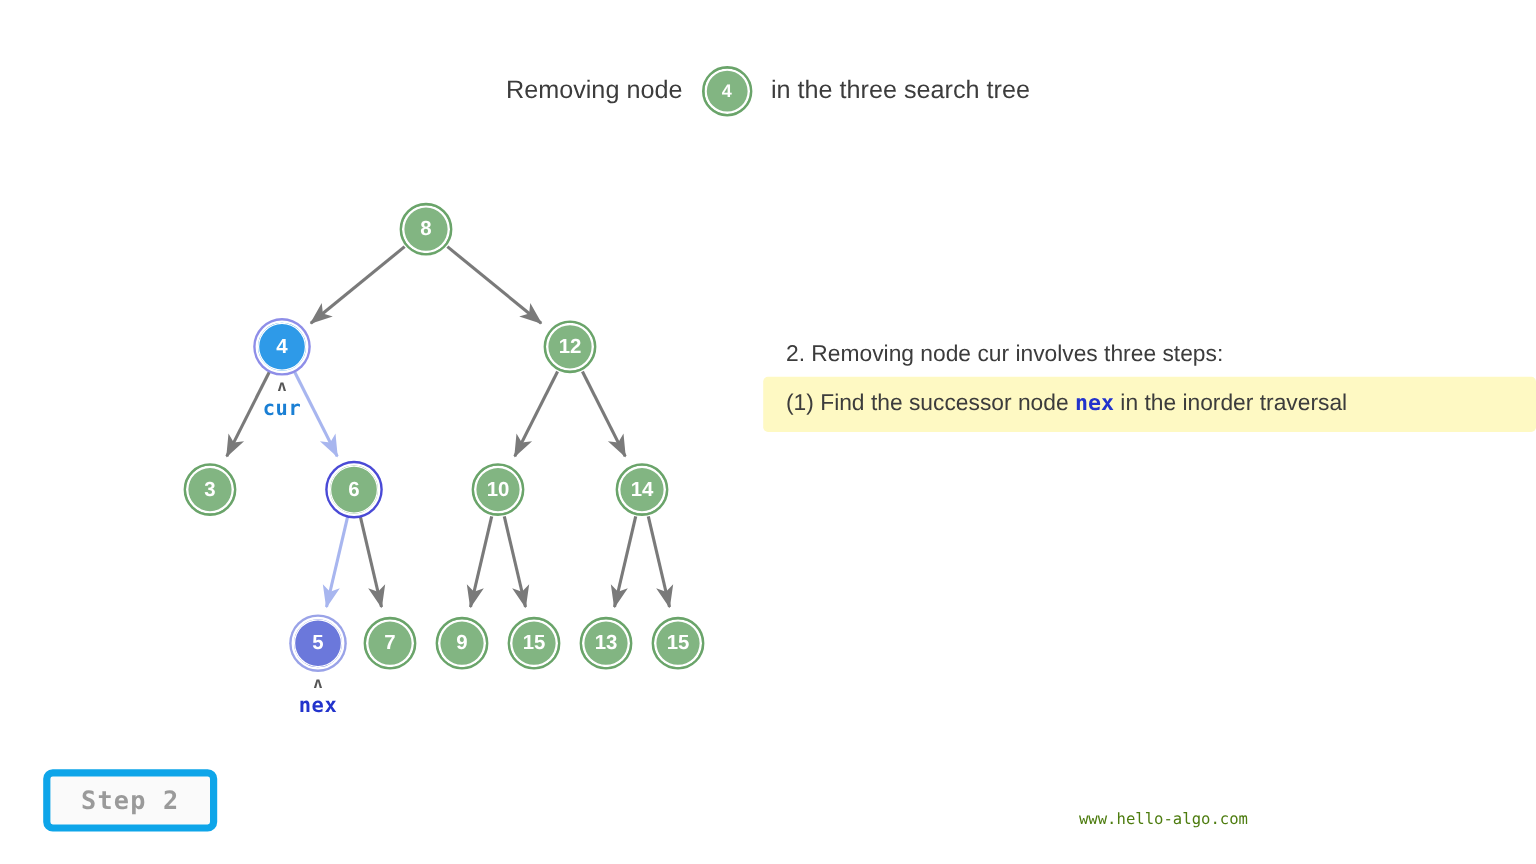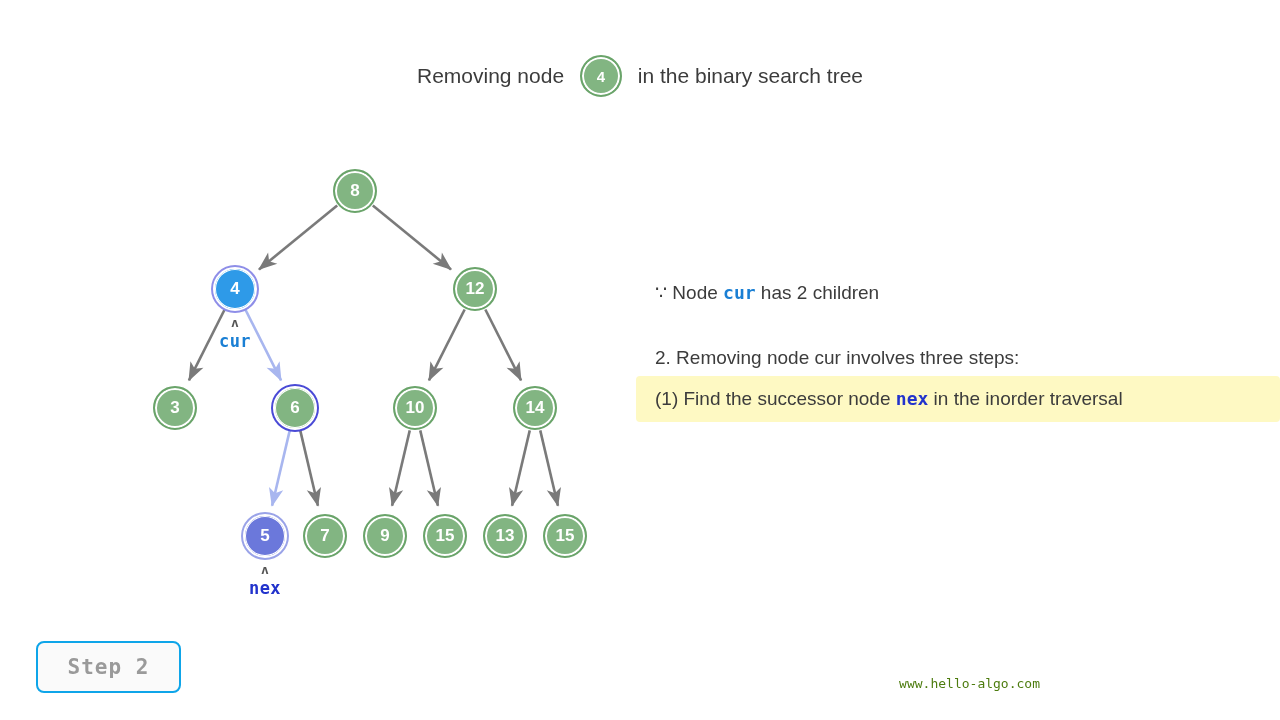--- a/index.html
+++ b/index.html
@@ -71,40 +71,40 @@
   .pline.hl{
     background:#fef9c3;border-radius:4px;
     padding:8px 0 8px 19px;margin-top:3px;width:644px;box-sizing:border-box;
   }
   .kw-cur{color:#1a7fd4;font-weight:700;font-family:"DejaVu Sans Mono",monospace;font-size:18px;}
   .kw-nex{color:#2233cc;font-weight:700;font-family:"DejaVu Sans Mono",monospace;font-size:18px;}
 
   
   #step-badge{
     position:absolute;left:36px;top:641px;width:145px;height:52px;
-    border:2px solid #0ea5e9;border-radius:8px;background:#fafafa;
+    border:6px solid #0ea5e9;border-radius:8px;background:#fafafa;
     display:flex;align-items:center;justify-content:center;
     font-family:"DejaVu Sans Mono",monospace;font-size:21px;font-weight:700;
     color:#9a9a9a;letter-spacing:1px;box-sizing:border-box;
   }
   
   #watermark{
     position:absolute;right:18px;top:676px;
     font-family:"DejaVu Sans Mono",monospace;font-size:13px;color:#4d7c0f;
   }
 </style>
 </head>
 <body>
 
 <div id="stage">
 
   <div class="title-row">
     <span>Removing node </span>
     <span class="title-badge">4</span>
-    <span> in the binary search tree</span>
+    <span> in the three search tree</span>
   </div>
 
   <div id="tree">
     <svg id="edges" width="660" height="720" style="position:absolute;left:0;top:0;">
       <defs>
         <marker id="ah-gray" markerWidth="9" markerHeight="9" refX="7.2" refY="3.2" orient="auto" markerUnits="strokeWidth">
           <path d="M0.4,0.4 L7.6,3.2 L0.4,6 L2.2,3.2 Z" fill="#7a7a7a"></path>
         </marker>
         <marker id="ah-blue" markerWidth="9" markerHeight="9" refX="7.2" refY="3.2" orient="auto" markerUnits="strokeWidth">
           <path d="M0.4,0.4 L7.6,3.2 L0.4,6 L2.2,3.2 Z" fill="#a8b6ef"></path>
@@ -146,21 +146,20 @@
       <span class="ptr-label">cur</span>
     </div>
     <div class="ptr nex-ptr" style="left:243px;top:565px;width:44px;">
       <span class="caret">ʌ</span>
       <span class="ptr-label">nex</span>
     </div>
   </div>
 
   <div id="panel">
 
-    <div class="pline gap"><span>∵ Node </span><span class="kw-cur">cur</span><span> has 2 children</span></div>
 
     <div class="pline step2">2. Removing node cur involves three steps:</div>
 
     <div class="pline hl"><span>(1) Find the successor node </span><span class="kw-nex">nex</span><span> in the inorder traversal</span></div>
   </div>
 
   <div id="step-badge">Step 2</div>
 
   <div id="watermark">www.hello-algo.com</div>
 </div>

